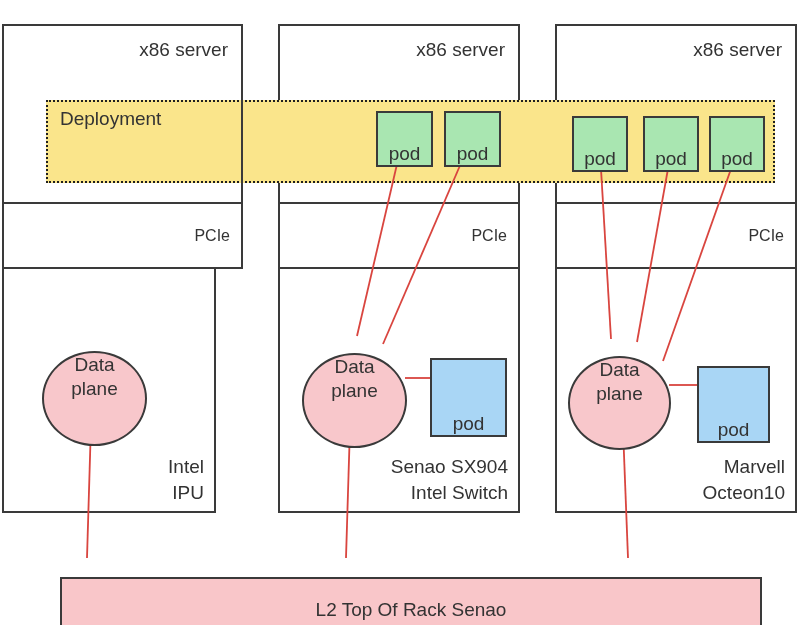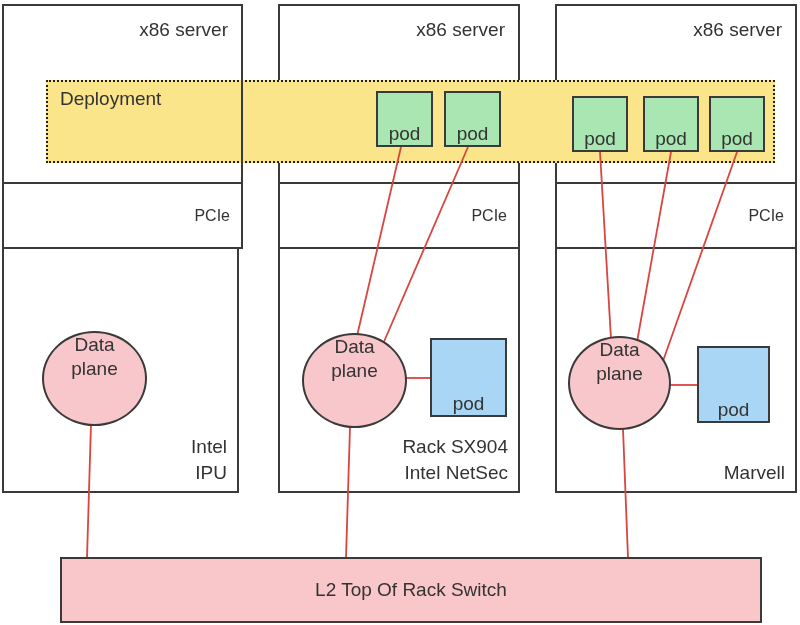--- a/index.html
+++ b/index.html
@@ -10,21 +10,21 @@
     --switch-pink:#F9C6C9;
     --connector-red:#D9453F;
     --border-dark:#3A3A3A;
     --text-dark:#333333;
   }
   html,body{margin:0;padding:0;background:#ffffff;}
   #stage{
     position:relative;width:800px;height:625px;background:#ffffff;overflow:hidden;
     font-family:"Liberation Sans","DejaVu Sans",sans-serif;color:var(--text-dark);
   }
-  .abs{position:absolute;box-sizing:border-box;}
+  .abs{position:absolute;box-sizing:border-box;margin-top:20px;}
   .box{border:2px solid var(--border-dark);background:transparent;}
   .srv-title{
     text-align:right;padding:13px 13px 0 0;font-size:19px;color:var(--text-dark);
   }
   .pcie-box{border-top:none;}
   .pcie-label{
     position:absolute;right:11px;top:50%;transform:translateY(-50%);
     font-size:16px;color:var(--text-dark);
   }
   .device-box{border-top:none;}
@@ -62,49 +62,50 @@
   #wires line{stroke:var(--connector-red);stroke-width:1.8;}
 </style>
 </head>
 <body>
 
 <div id="stage">
 
   <div class="abs box pcie-box z1" style="left:2px;top:184px;width:241px;height:65px;">
     <span class="pcie-label">PCIe</span>
   </div>
-  <div class="abs box device-box z1" style="left:2px;top:249px;width:237px;height:244px;">
+  <div class="abs box device-box z1" style="left:2px;top:249px;width:214px;height:244px;">
     <div class="device-label">
       <div>Intel</div>
       <div>IPU</div>
     </div>
   </div>
 
   <div class="abs box z1" style="left:278px;top:4px;width:242px;height:180px;">
     <div class="srv-title">x86 server</div>
   </div>
   <div class="abs box pcie-box z1" style="left:278px;top:184px;width:242px;height:65px;">
     <span class="pcie-label">PCIe</span>
   </div>
   <div class="abs box device-box z1" style="left:278px;top:249px;width:242px;height:244px;">
     <div class="device-label">
-      <div>Rack SX904</div>
-      <div>Intel NetSec</div>
+      <div>Senao SX904</div>
+      <div>Intel Switch</div>
     </div>
   </div>
 
   <div class="abs box z1" style="left:555px;top:4px;width:242px;height:180px;">
     <div class="srv-title">x86 server</div>
   </div>
   <div class="abs box pcie-box z1" style="left:555px;top:184px;width:242px;height:65px;">
     <span class="pcie-label">PCIe</span>
   </div>
   <div class="abs box device-box z1" style="left:555px;top:249px;width:242px;height:244px;">
     <div class="device-label">
       <div>Marvell</div>
+      <div>Octeon10</div>
     </div>
   </div>
 
   <div class="abs band" style="left:46px;top:80px;width:729px;height:83px;">
     <span class="band-label">Deployment</span>
   </div>
 
   <div class="abs box z3" style="left:2px;top:4px;width:241px;height:180px;">
     <div class="srv-title">x86 server</div>
   </div>
@@ -152,16 +153,16 @@
   </div>
 
   <div class="abs pod pod-blue" style="left:430px;top:338px;width:77px;height:79px;">
       <span>pod</span>
     </div>
   <div class="abs pod pod-blue" style="left:697px;top:346px;width:73px;height:77px;">
       <span>pod</span>
     </div>
 
   <div class="abs switch" style="left:60px;top:557px;width:702px;height:66px;">
-    <span>L2 Top Of Rack Switch</span>
+    <span>L2 Top Of Rack Senao</span>
   </div>
 
 </div>
 
 </body></html>

